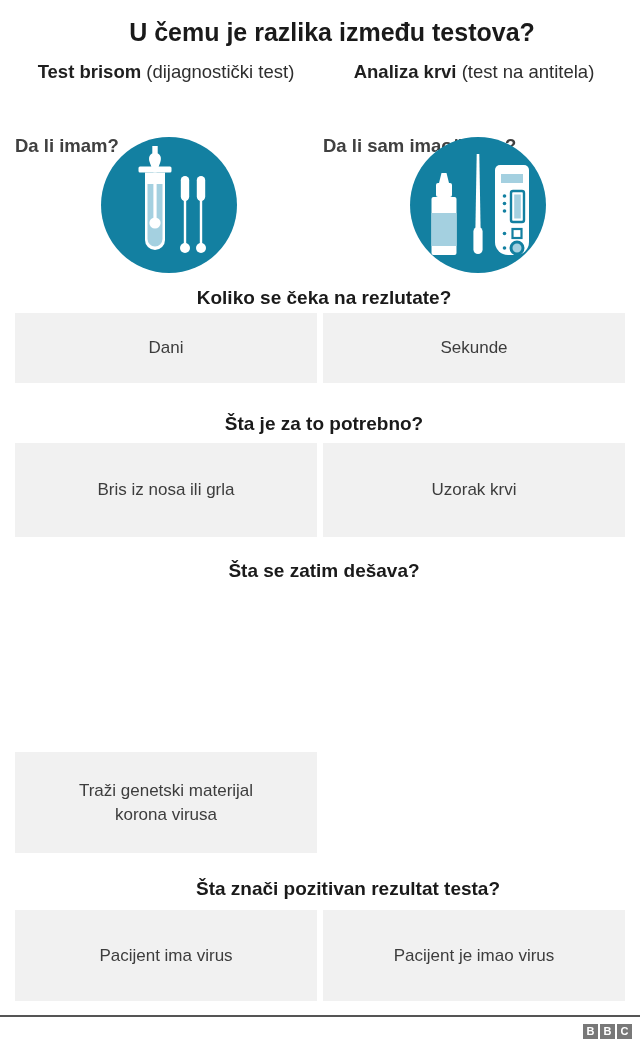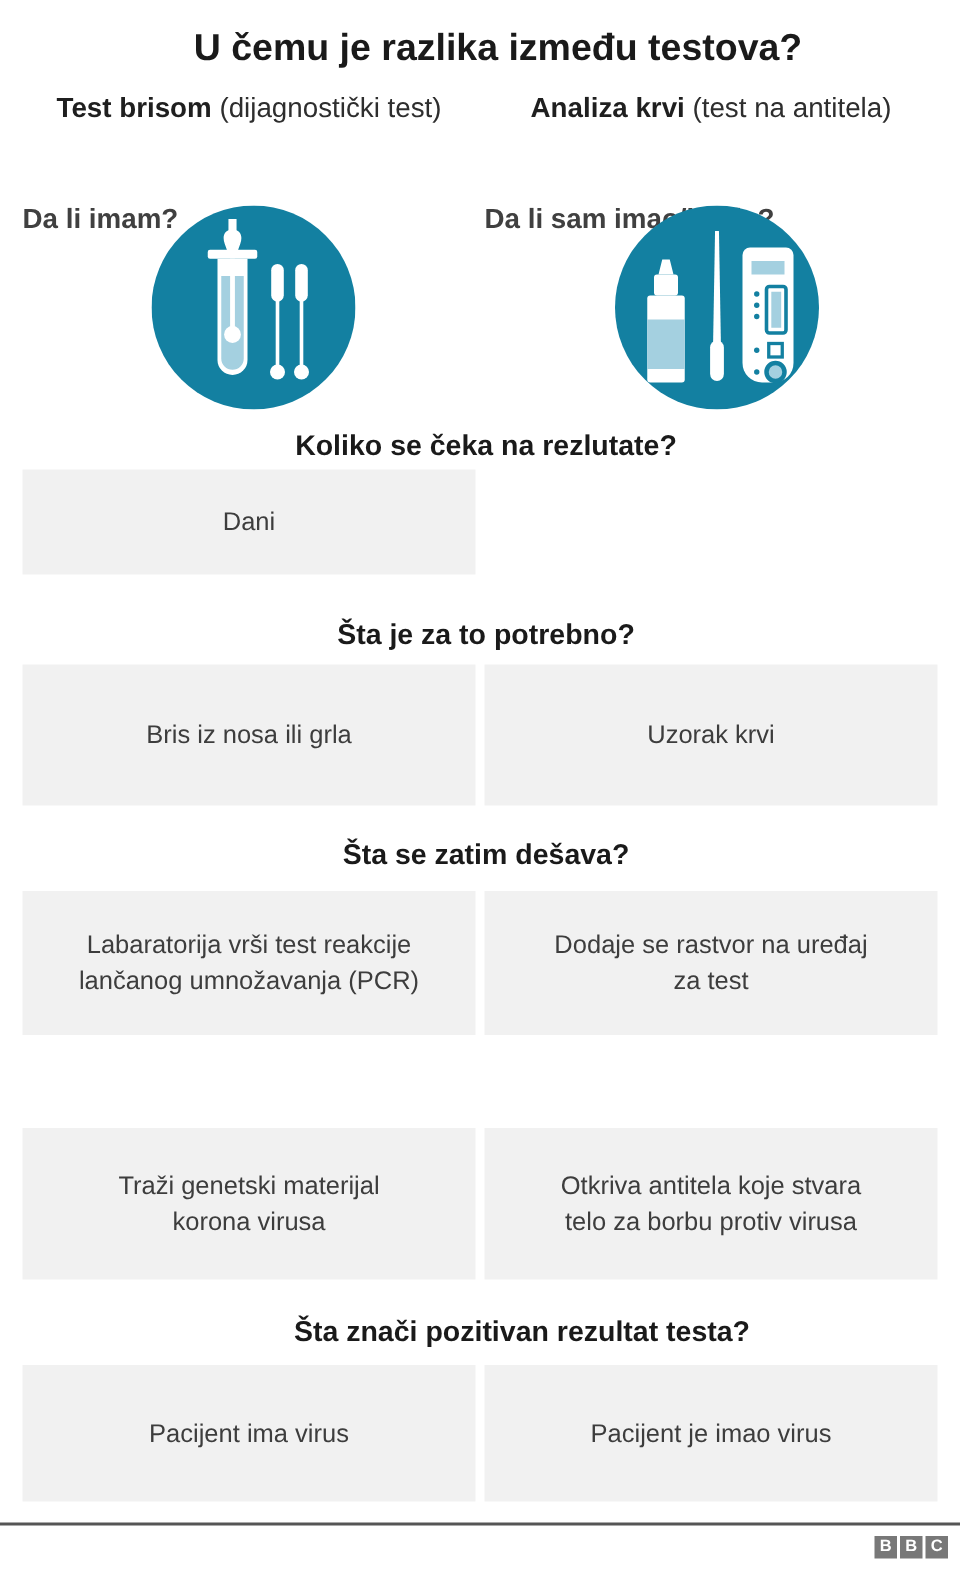--- a/index.html
+++ b/index.html
@@ -117,48 +117,40 @@
         <circle cx="107" cy="111" r="6" fill="#A4D0E0" stroke="#1380A1" stroke-width="3"></circle>
       </g>
     </svg>
   </div>
 
   <h2 class="sec-h h1">Koliko se čeka na rezlutate?</h2>
   <div class="row r1">
     <div class="cell l">
         <span>Dani</span>
       </div>
+    <div class="cell r">
+        <span>Sekunde</span>
+      </div>
   </div>
 
   <h2 class="sec-h h2">Šta je za to potrebno?</h2>
   <div class="row r2">
     <div class="cell l">
         <span>Bris iz nosa ili grla</span>
       </div>
     <div class="cell r">
         <span>Uzorak krvi</span>
       </div>
   </div>
 
   <h2 class="sec-h h3">Šta se zatim dešava?</h2>
-  <div class="row r3">
-    <div class="cell l">
-        <span class="w250">Labaratorija vrši test reakcije lančanog umnožavanja (PCR)</span>
-      </div>
-    <div class="cell r">
-        <span class="w220">Dodaje se rastvor na uređaj za test</span>
-      </div>
-  </div>
 
   <div class="row r4">
     <div class="cell l">
         <span class="w200">Traži genetski materijal korona virusa</span>
-      </div>
-    <div class="cell r">
-        <span class="w215">Otkriva antitela koje stvara telo za borbu protiv virusa</span>
       </div>
   </div>
 
   <h2 class="sec-h h5">Šta znači pozitivan rezultat testa?</h2>
   <div class="row r5">
     <div class="cell r">
         <span>Pacijent je imao virus</span>
       </div>
     <div class="cell l">
         <span>Pacijent ima virus</span>

